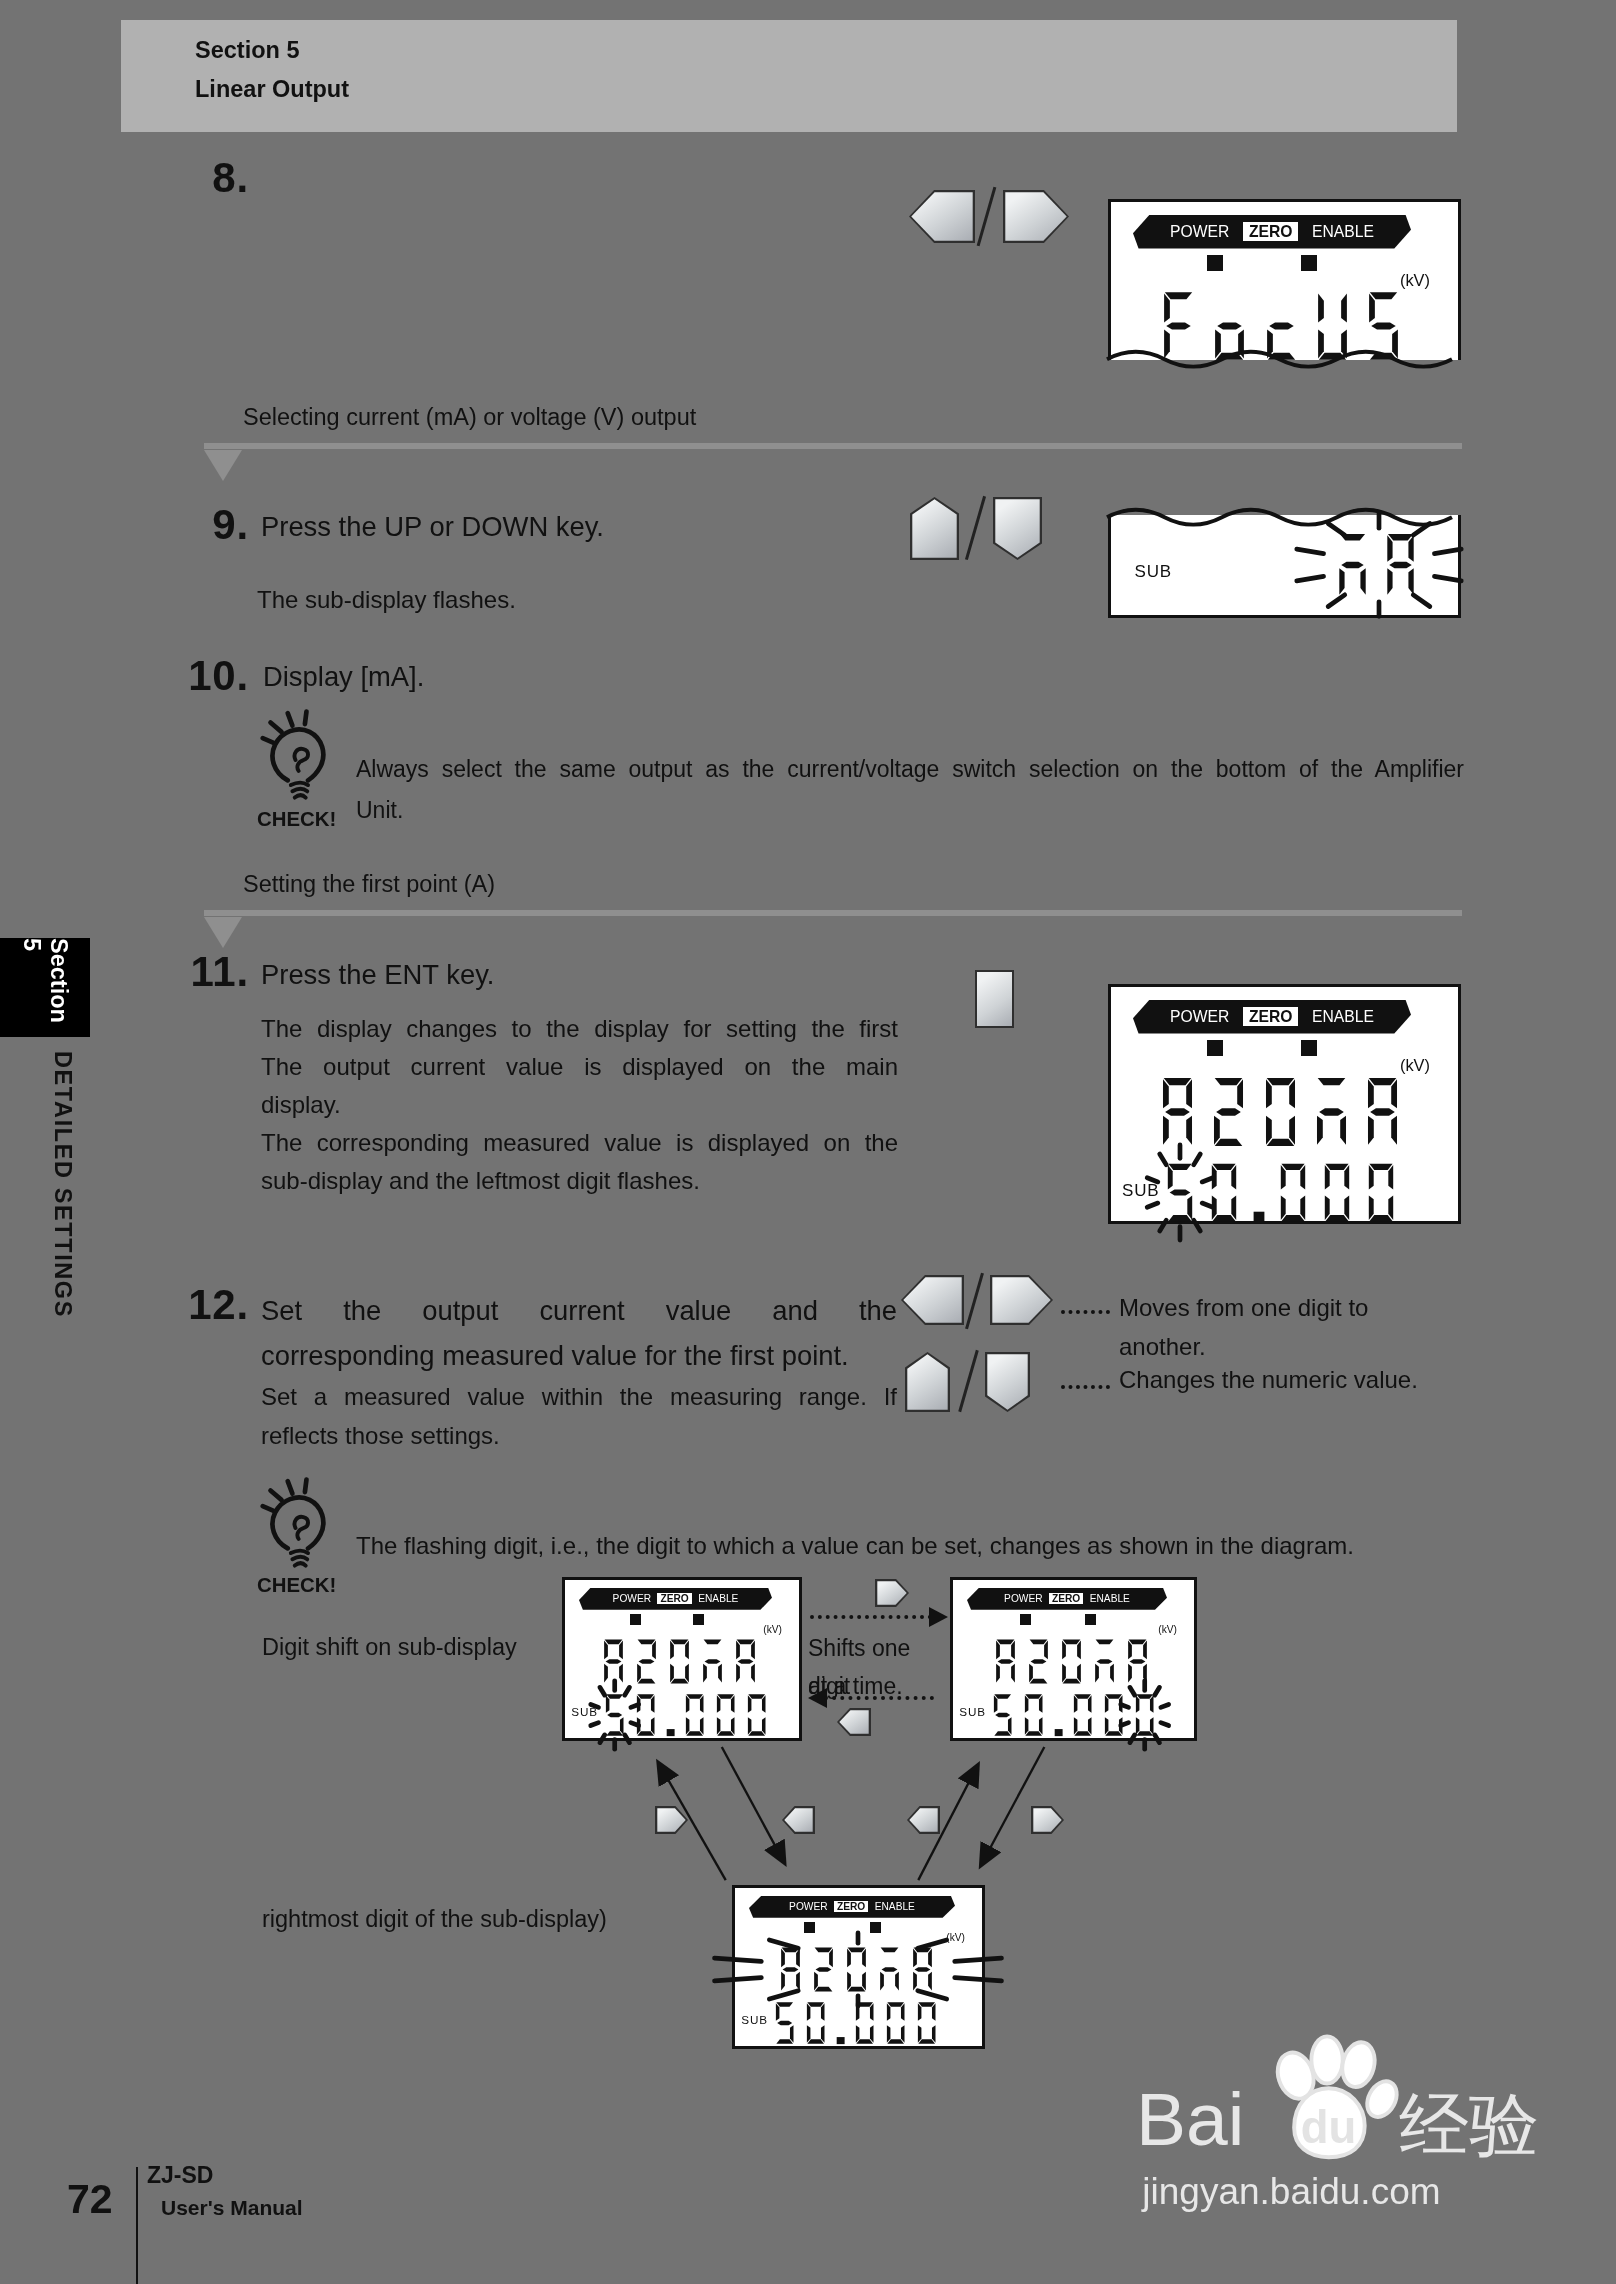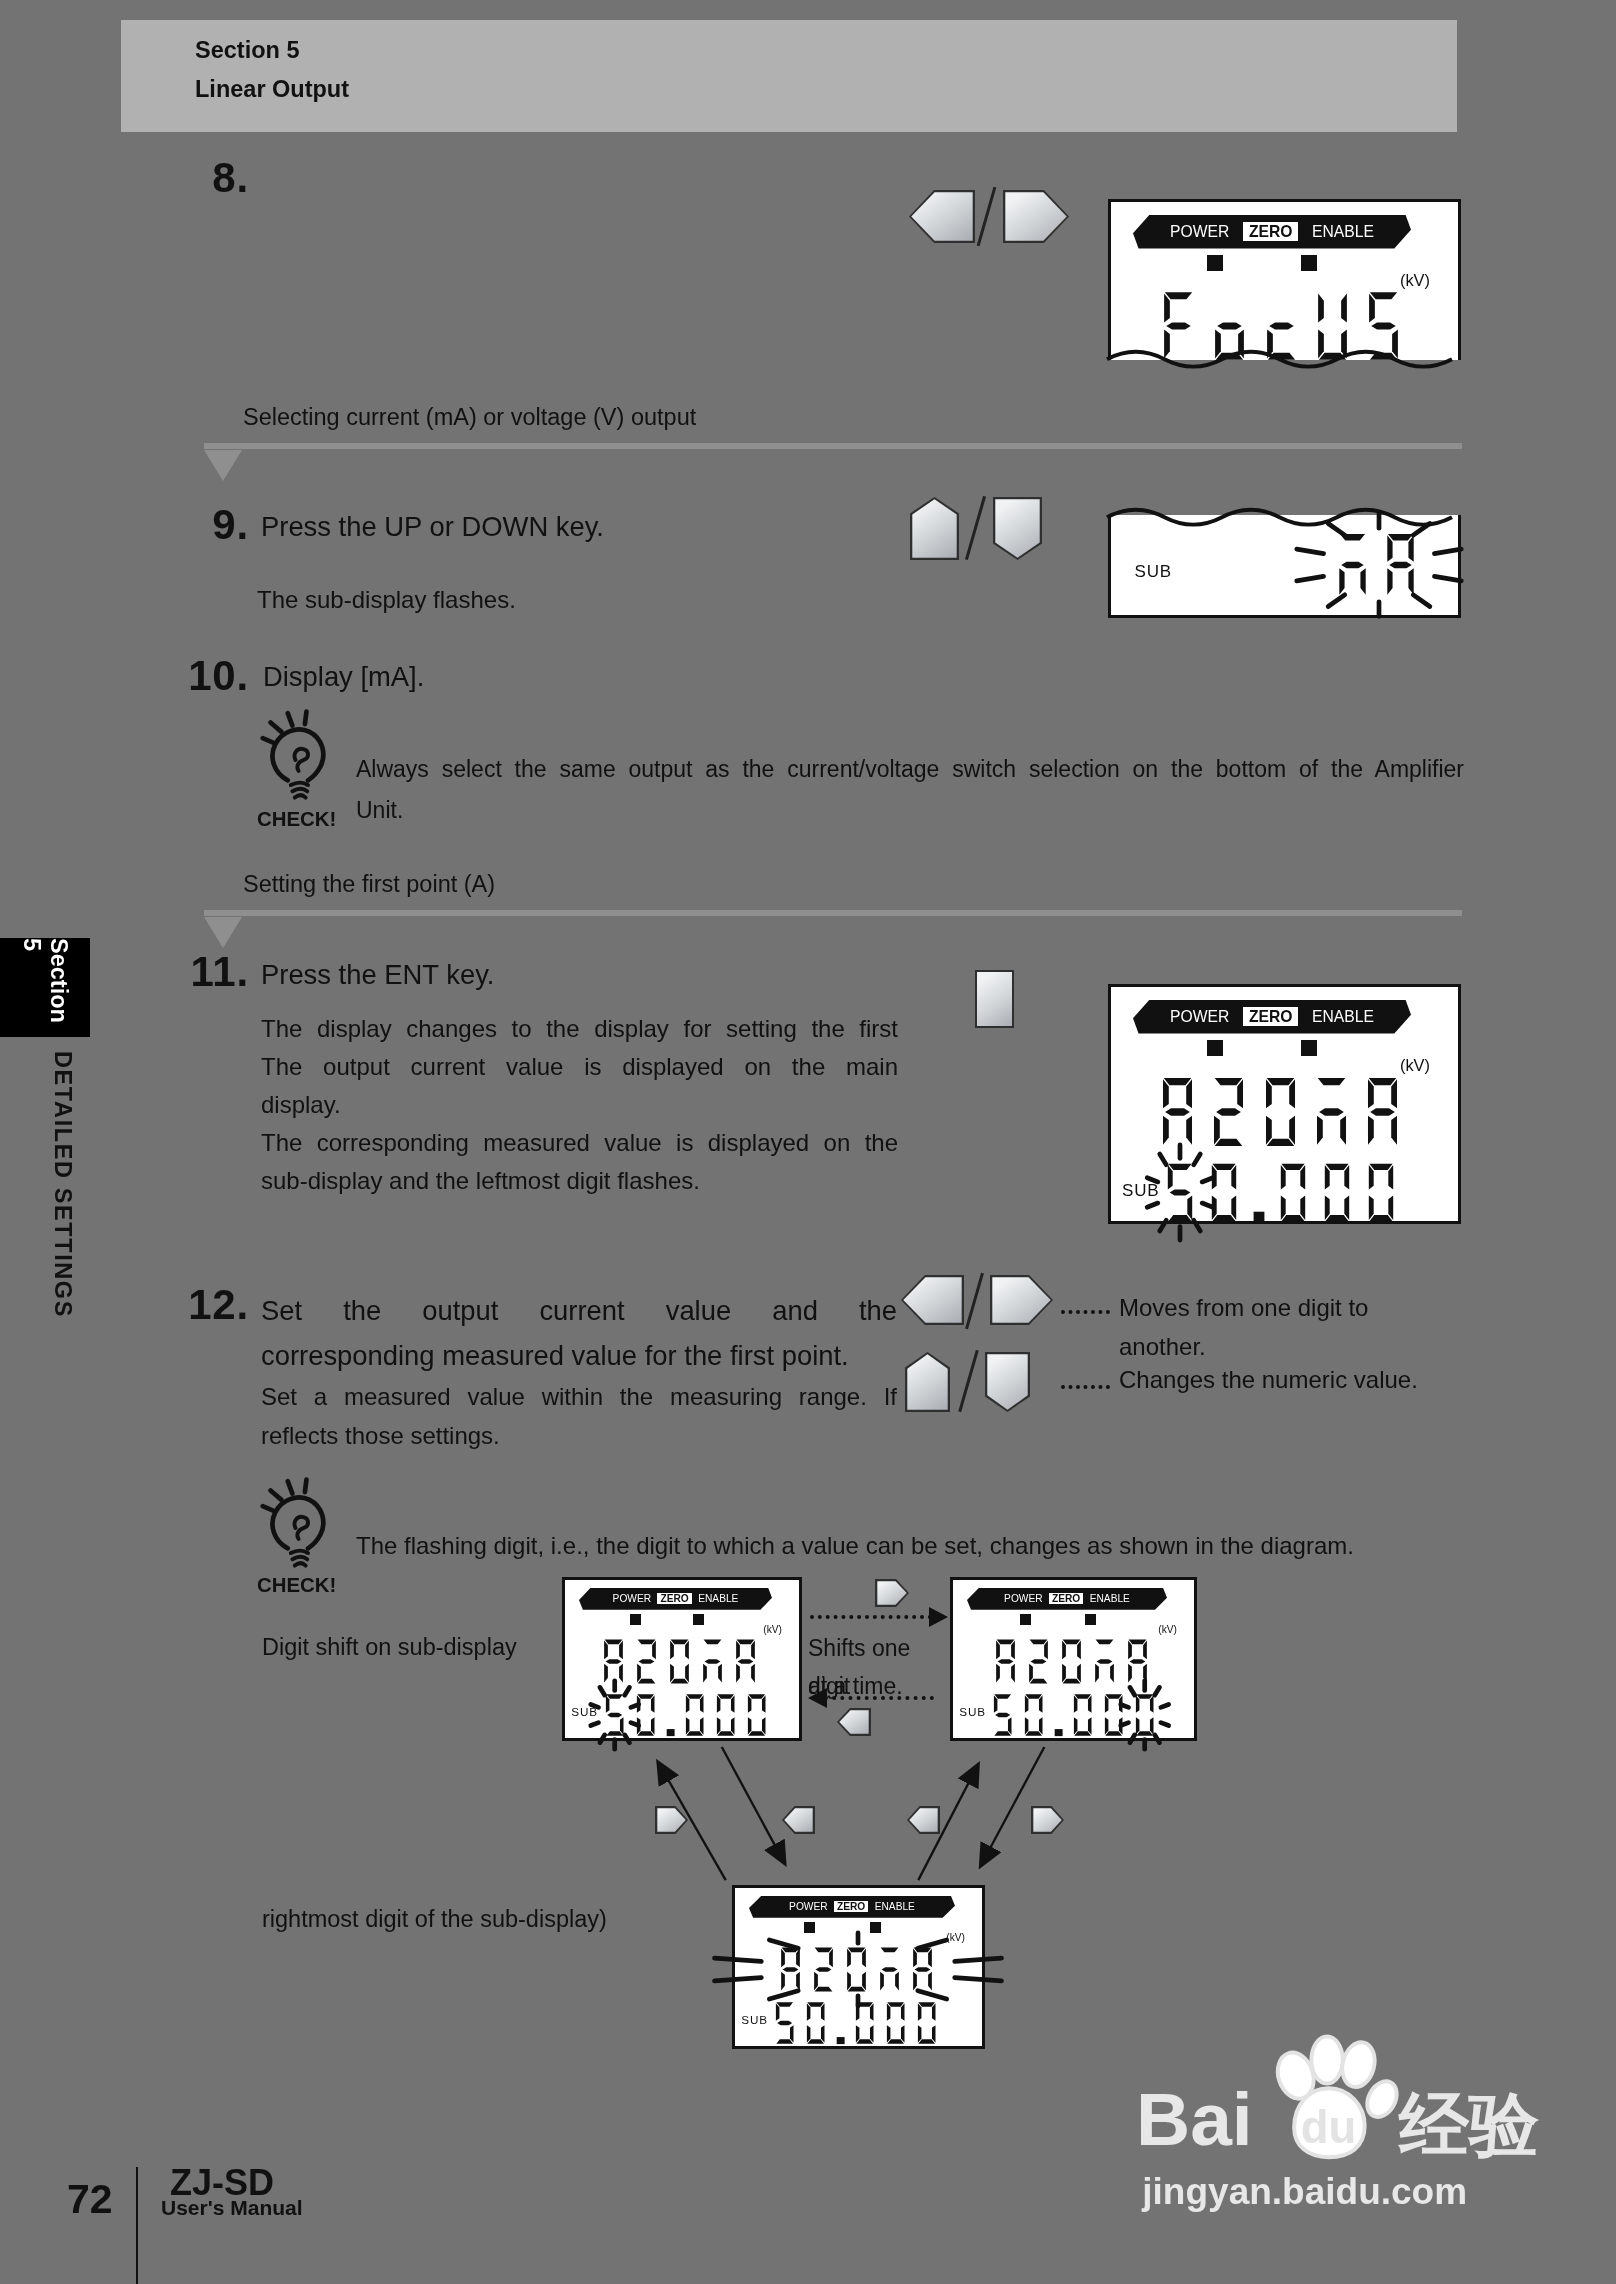--- a/index.html
+++ b/index.html
@@ -34,21 +34,21 @@
   .key{position:absolute}
   .key .ko{position:absolute;inset:0;background:#2f2f2f}
   .key .ki{position:absolute;inset:2.3px;background:linear-gradient(145deg,#f0f2f3 15%,#cfd3d6 55%,#a9adb3 100%)}
   .key.ent .ko{background:#2f2f2f}
   .key.ent .ki{background:linear-gradient(145deg,#f0f2f3 15%,#cfd3d6 60%,#a9adb3 100%)}
   .slash{position:absolute;width:3.1px;background:#222;transform:rotate(16deg)}
   .dotline{position:absolute;border-top:4.7px dotted #111}
   .dothead-r{position:absolute;width:0;height:0;border-top:10.2px solid transparent;border-bottom:10.2px solid transparent;border-left:19px solid #111}
   .dothead-l{position:absolute;width:0;height:0;border-top:10.2px solid transparent;border-bottom:10.2px solid transparent;border-right:19px solid #111}
   .vertical{writing-mode:vertical-rl;text-orientation:mixed}
-  .wm{color:#e7e7e7;font-weight:bold}
+  .wm{color:#e7e7e7;font-weight:normal}
 </style>
 </head>
 <body>
 
 <div id="page">
 
   <div class="abs" style="left:121px;top:19.6px;width:1336px;height:112px;background:#b1b1b1">
     <div class="abs bold t30" style="left:74px;top:17px">Section 5</div>
     <div class="abs bold t30" style="left:74px;top:56px">Linear Output</div>
   </div>
@@ -840,17 +840,17 @@
       <ellipse cx="172" cy="92" rx="17" ry="24" transform="rotate(28 172 92)"></ellipse>
       <path d="M60 128 C60 98 80 78 104 78 C130 78 150 100 150 126 C150 152 132 166 104 166 C78 166 60 152 60 128 z"></path>
       <text x="104" y="148" text-anchor="middle" font-size="58" font-weight="bold" fill="#e3e3e3" stroke="none" font-family="Liberation Sans, sans-serif">du</text>
     </svg>
     <span class="abs wm" style="left:263px;top:52px;font-size:70px">经验</span>
     <span class="abs wm" style="left:6.3px;top:144px;font-size:37px">jingyan.baidu.com</span>
   </div>
 
   <div class="abs bold" style="left:67px;top:2176px;font-size:41px">72</div>
   <div class="abs" style="left:136px;top:2167px;width:2.3px;height:117px;background:#111"></div>
-  <div class="abs bold" style="left:170px;top:2162px;font-size:36px">ZJ-SD</div>
+  <div class="abs bold" style="left:147px;top:2162px;font-size:23px">ZJ-SD</div>
   <div class="abs bold" style="left:161px;top:2196px;font-size:21px">User's Manual</div>
 
 </div>
 
 
 </body></html>

